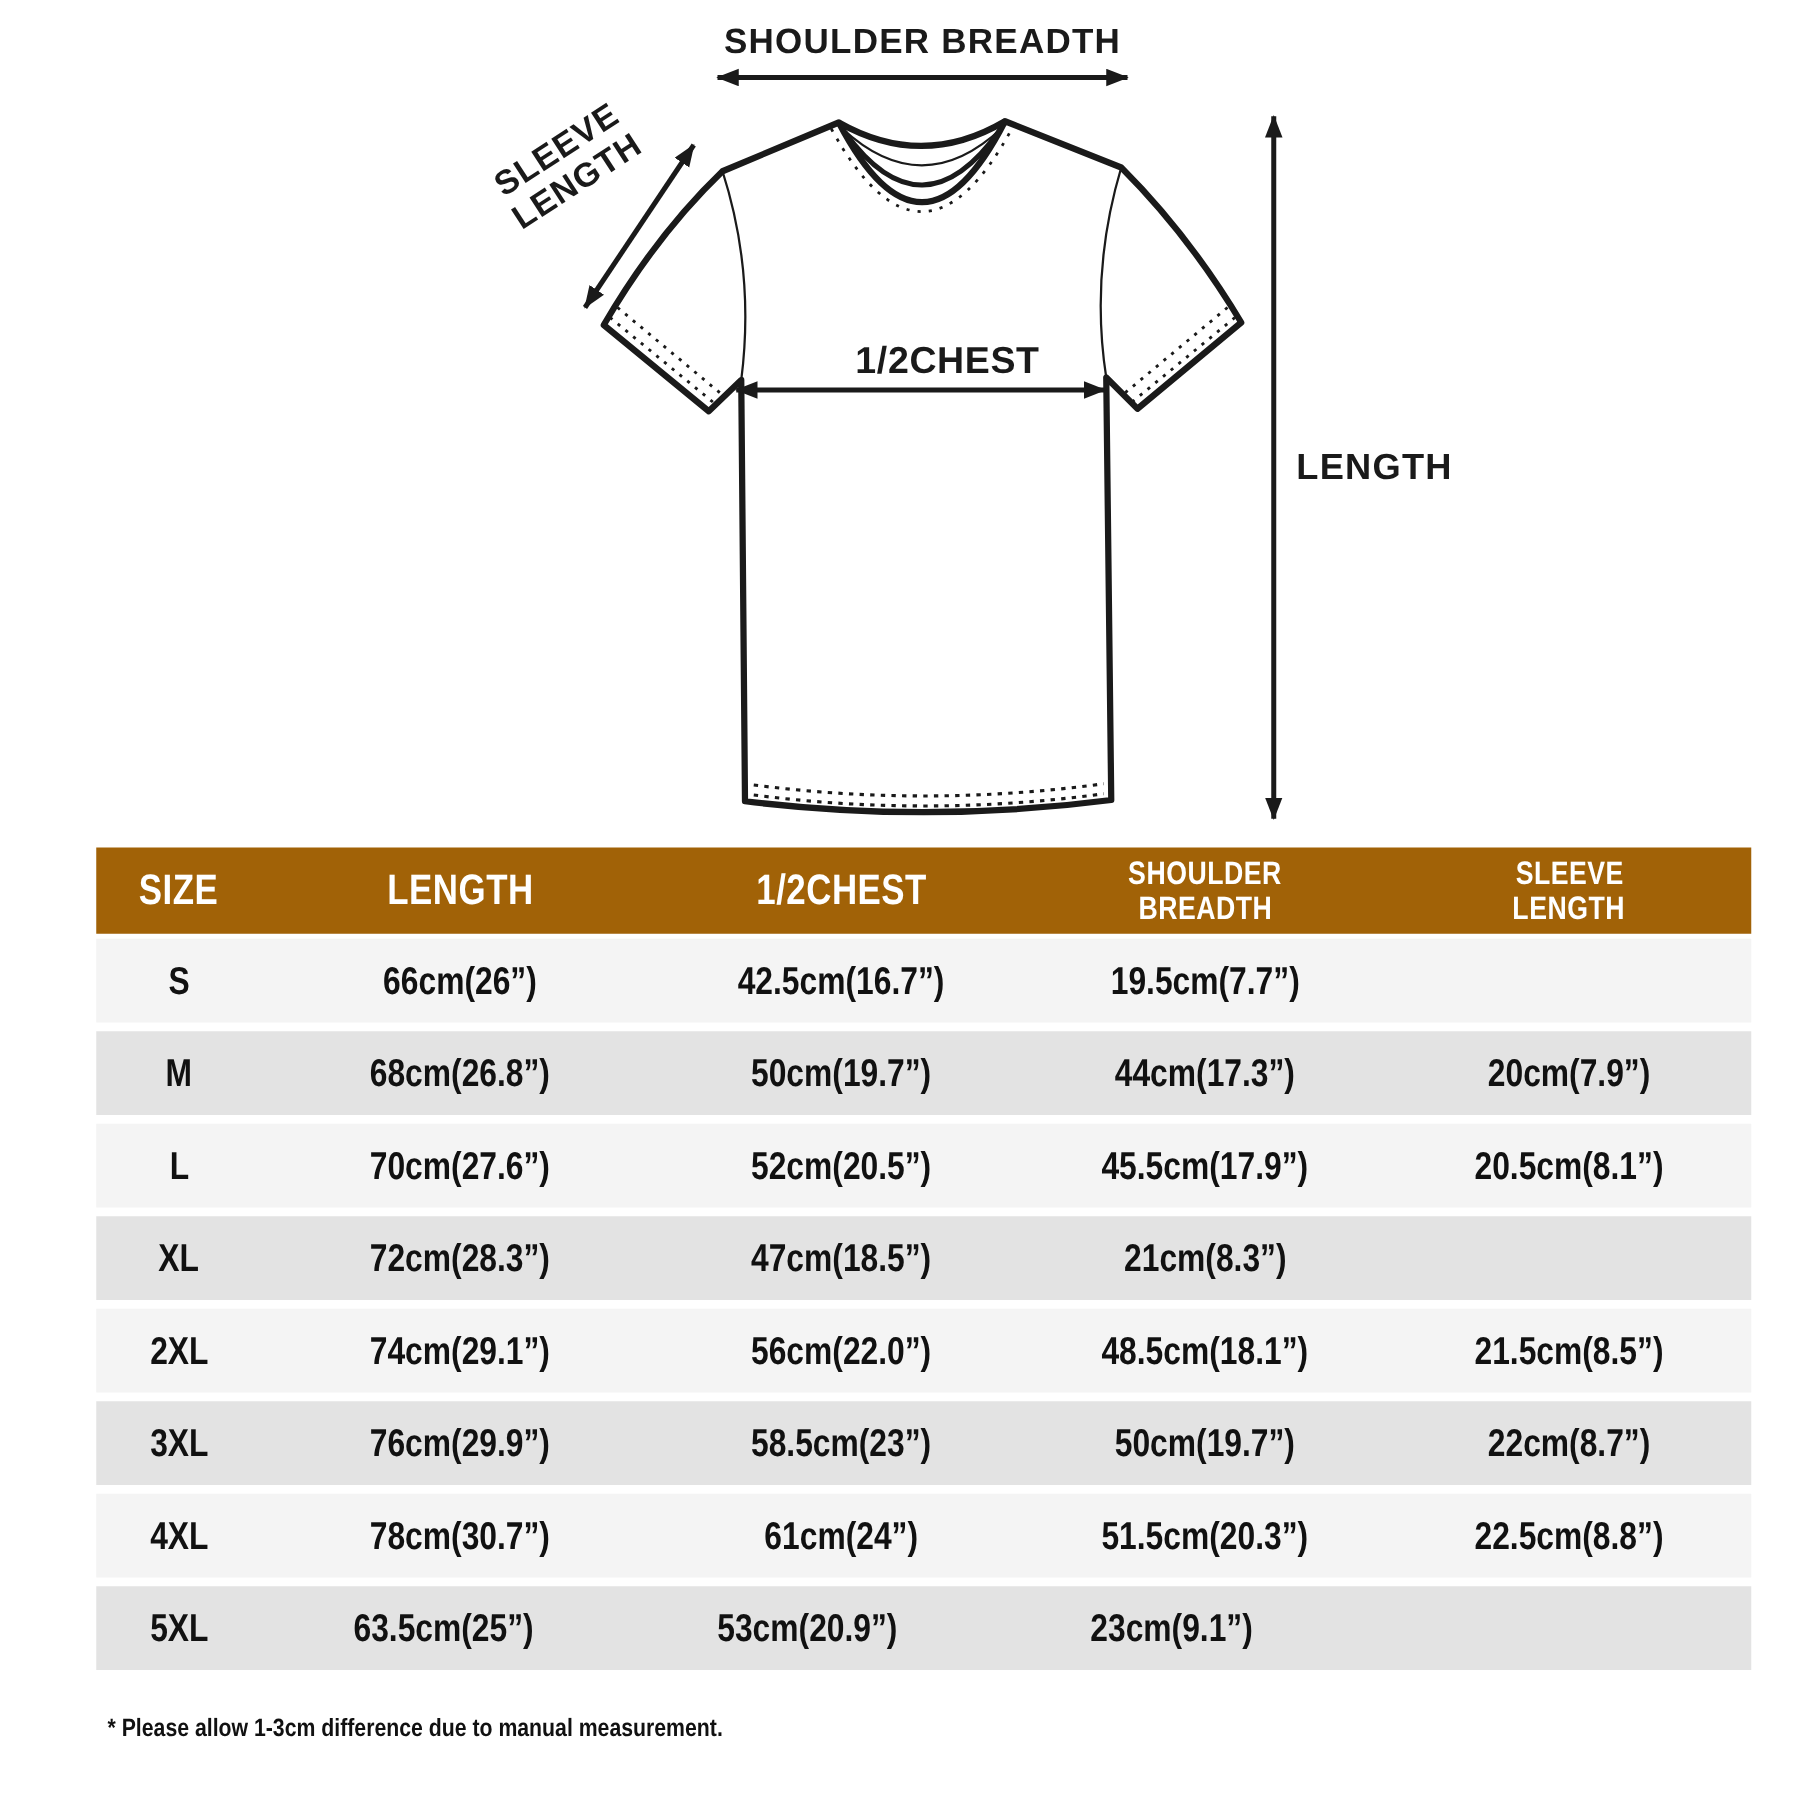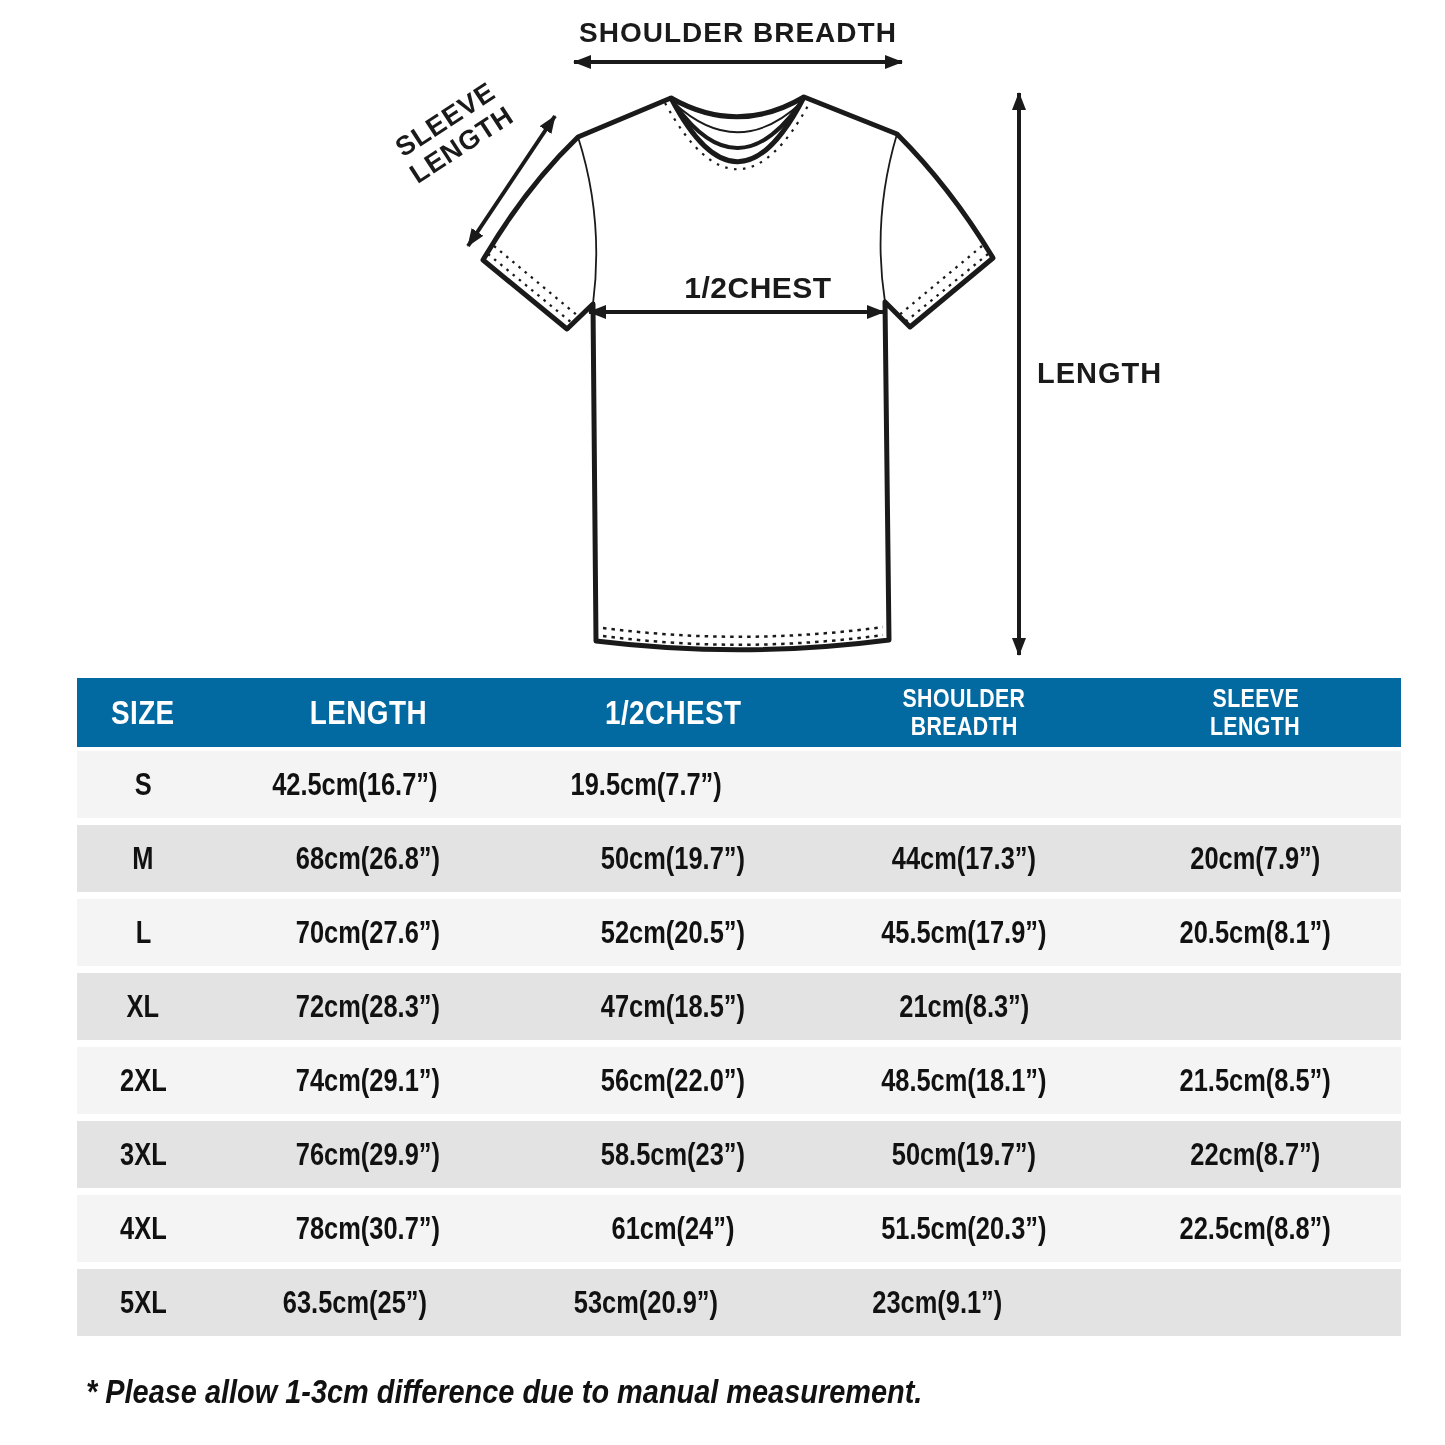--- a/index.html
+++ b/index.html
@@ -7,36 +7,36 @@
     position:relative; width:1445px; height:1445px; background:#ffffff;
     font-family:"Liberation Sans","DejaVu Sans",sans-serif; overflow:hidden;margin-left:16px;
   }
   #diagram-svg { position:absolute; left:0; top:0; }
 
   .svg-label { font-family:"Liberation Sans","DejaVu Sans",sans-serif; font-weight:bold; fill:#1a1a1a; }
 
   
   .size-table { position:absolute; left:61px; top:678px; width:1324px; }
   .t-row { display:flex; align-items:center; }
-  .t-header { height:69px; background:#0369a1; color:#ffffff; margin-bottom:4px; }
+  .t-header { height:69px; background:#a16207; color:#ffffff; margin-bottom:4px; }
   .t-data { height:67px; margin-bottom:7px; color:#111111; }
   .t-data.light { background:#f4f4f4; }
   .t-data.dark  { background:#e3e3e3; }
   .cell { display:flex; flex-direction:column; align-items:center; justify-content:center; text-align:center; }
   .c-size { width:10%; } .c-length { width:24%; } .c-chest { width:22%; }
   .c-shoulder { width:22%; } .c-sleeve { width:22%; }
   .hdr-big  { font-size:34px; font-weight:bold; letter-spacing:0.5px; }
   .hdr-small{ font-size:26px; font-weight:bold; line-height:1.06; letter-spacing:0.5px; }
   .val { font-size:31px; font-weight:bold; letter-spacing:0px; }
   .cond { display:inline-block; transform:scaleX(0.82); transform-origin:center center; white-space:nowrap; }
 
   
   .footnote {
     position:absolute; left:70px; top:1372px; width:1300px;
-    font-size:34px; font-weight:bold; color:#111111;font-style:italic;
+    font-size:20px; font-weight:bold; color:#111111;
   }
   .footnote .cond { transform-origin:left center; transform:scaleX(0.85); }
 </style>
 </head>
 <body>
 
 <div id="canvas">
 
   <svg id="diagram-svg" width="1445" height="676" viewBox="0 0 1445 676">
     <defs>
@@ -107,20 +107,23 @@
       <div class="cell c-sleeve">
         <span class="hdr-small cond">SLEEVE</span>
         <span class="hdr-small cond">LENGTH</span>
       </div>
     </div>
 
     <div class="t-row t-data light">
       <div class="cell c-size">
           <span class="val cond">S</span>
         </div>
+      <div class="cell c-length">
+          <span class="val cond">66cm(26”)</span>
+        </div>
       <div class="cell c-shoulder">
           <span class="val cond">42.5cm(16.7”)</span>
         </div>
       <div class="cell c-sleeve">
           <span class="val cond">19.5cm(7.7”)</span>
         </div>
     </div>
 
     <div class="t-row t-data dark">
       <div class="cell c-size">

